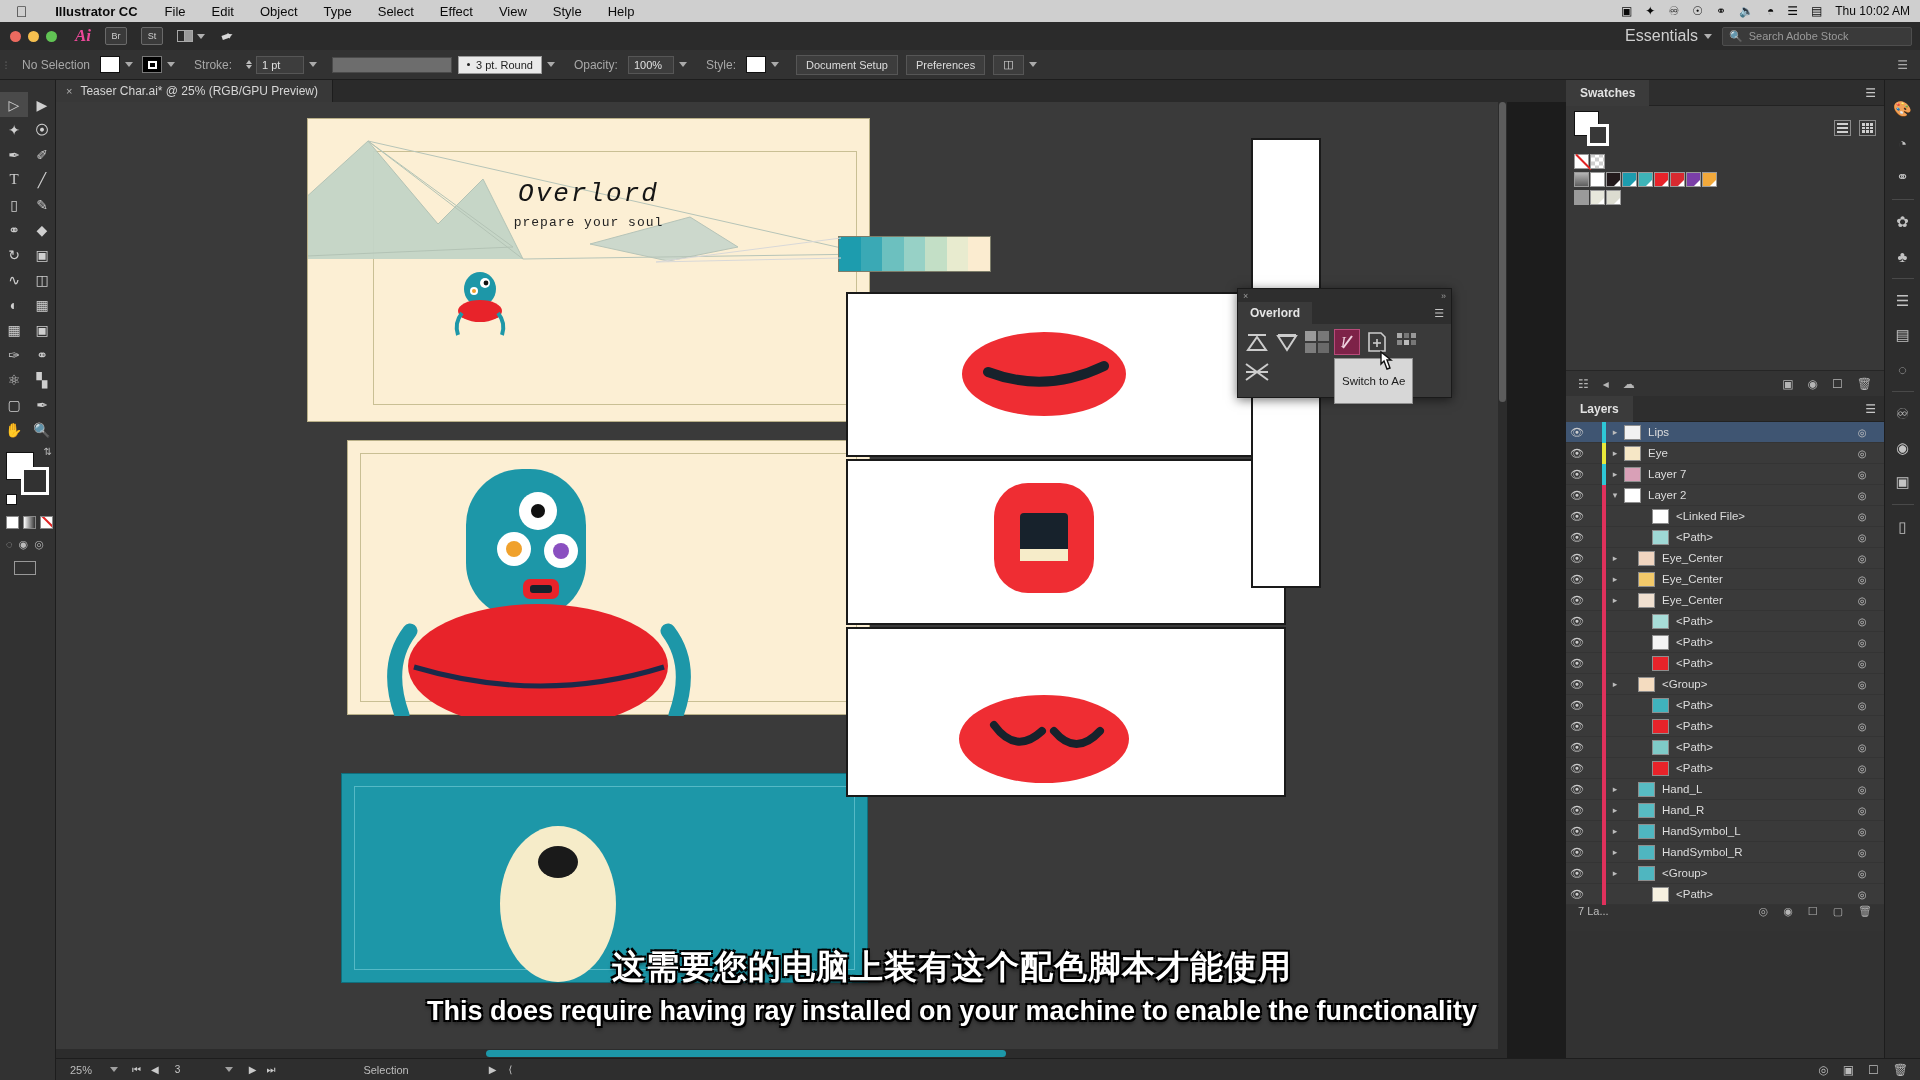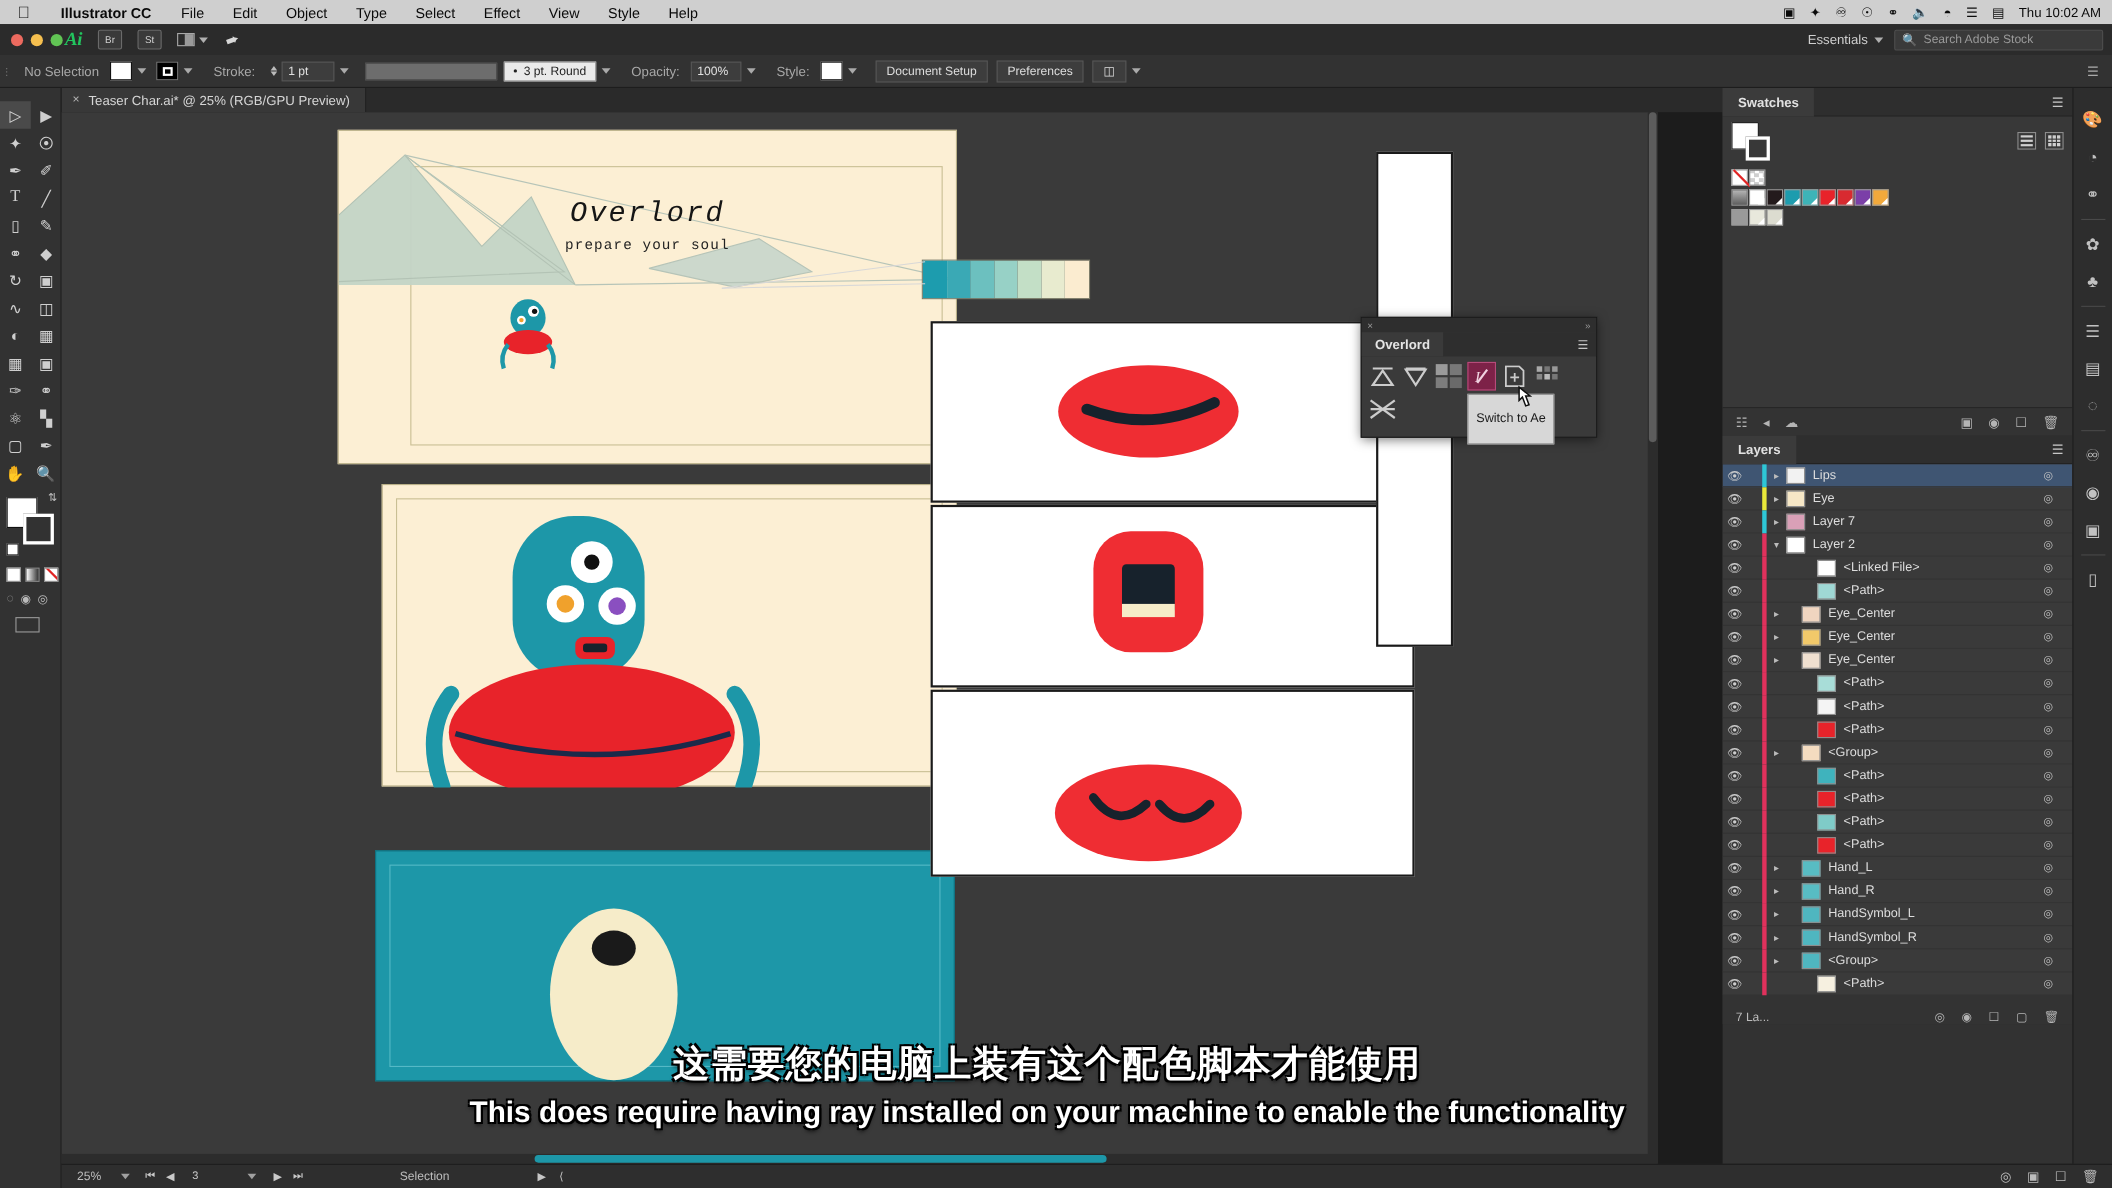--- a/index.html
+++ b/index.html
@@ -25,38 +25,38 @@
 
   
   .approw {
     position: absolute; top: 22px; left: 0; width: 1920px; height: 28px;
     background: #2b2b2b; display: flex; align-items: center;
   }
   .traffic { display: flex; gap: 7px; padding-left: 10px; align-items: center; }
   .dot { width: 11px; height: 11px; border-radius: 50%; }
   .dot.r { background: #ec6a5f; } .dot.y { background: #f5bf4f; } .dot.g { background: #61c454; }
   .ai-logo {
-    margin-left: 2px; color: #22c55e; font-weight: bold; font-style: italic;
+    margin-left: 18px; color: #ec4899; font-weight: bold; font-style: italic;
     font-size: 17px; font-family: "Liberation Serif", serif;
   }
   .minibtn {
     margin-left: 14px; width: 22px; height: 18px; border: 1px solid #6a6a6a;
     color: #cfcfcf; font-size: 9px; display: flex; align-items: center;
     justify-content: center; background: #3a3a3a; border-radius: 2px;
   }
   .arrange { margin-left: 14px; display: flex; align-items: center; gap: 4px; color: #b9b9b9; }
   .arr-grid { width: 16px; height: 12px; border: 1px solid #a8a8a8; display: grid;
               grid-template-columns: 1fr 1fr; }
   .arr-grid i { border-right: 1px solid #a8a8a8; }
   .arr-grid i:last-child { border-right: none; background: #9a9a9a; }
   .caret { width: 0; height: 0; border-left: 4px solid transparent;
            border-right: 4px solid transparent; border-top: 5px solid #b0b0b0; }
   .rocket { margin-left: 16px; color: #d8d8d8; font-size: 15px; transform: rotate(-20deg); }
   .approw .right2 { margin-left: auto; display: flex; align-items: center; padding-right: 8px; gap: 10px; }
-  .esslbl { color: #cfcfcf; font-size: 12px; display: flex; align-items: center; gap: 6px; }
+  .esslbl { color: #cfcfcf; font-size: 16px; display: flex; align-items: center; gap: 6px; }
   .searchbox {
     display: flex; align-items: center; gap: 6px; background: #3a3a3a;
     border: 1px solid #4e4e4e; border-radius: 2px; height: 19px; width: 190px;
     padding: 0 6px; color: #9a9a9a; font-size: 11px;
   }
 
   
   .ctrlbar {
     position: absolute; top: 50px; left: 0; width: 1920px; height: 30px;
     background: #323232; border-bottom: 1px solid #1d1d1d;
@@ -219,21 +219,21 @@
           border-bottom: 1px solid #343434; }
   .lrow.selected { background: #3f5572; }
   .leye { width: 22px; text-align: center; color: #cdcdcd; font-size: 11px; }
   .llock { width: 14px; }
   .lcolor { width: 4px; height: 21px; }
   .ltog { width: 18px; text-align: center; color: #bbb; font-size: 9px; }
   .lthumb { width: 17px; height: 15px; border: 1px solid #8e8e8e; background: #fff; margin-right: 7px; }
   .lname { flex: 1; }
   .ltarget { width: 26px; text-align: center; color: #c6c6c6; font-size: 10px; }
   .lscroll { width: 9px; }
-  .lfoot { height: 26px; background: #333; display: flex; align-items: flex-end; gap: 16px;
+  .lfoot { height: 26px; background: #333; display: flex; align-items: flex-start; gap: 16px;
            padding: 0 12px; color: #b5b5b5; font-size: 11px; }
   .lfoot .cnt { color: #bdbdbd; font-size: 11px; }
   .lfoot .sp { margin-left: auto; display: flex; gap: 15px; }
 
   
   .ovl {
     position: absolute; left: 1237px; top: 288px; width: 215px; height: 110px;
     background: #3a3a3a; border: 1px solid #1a1a1a; box-shadow: 0 2px 10px rgba(0,0,0,.55);
   }
   .ovl-bar { height: 13px; background: #2e2e2e; display: flex; align-items: center;

